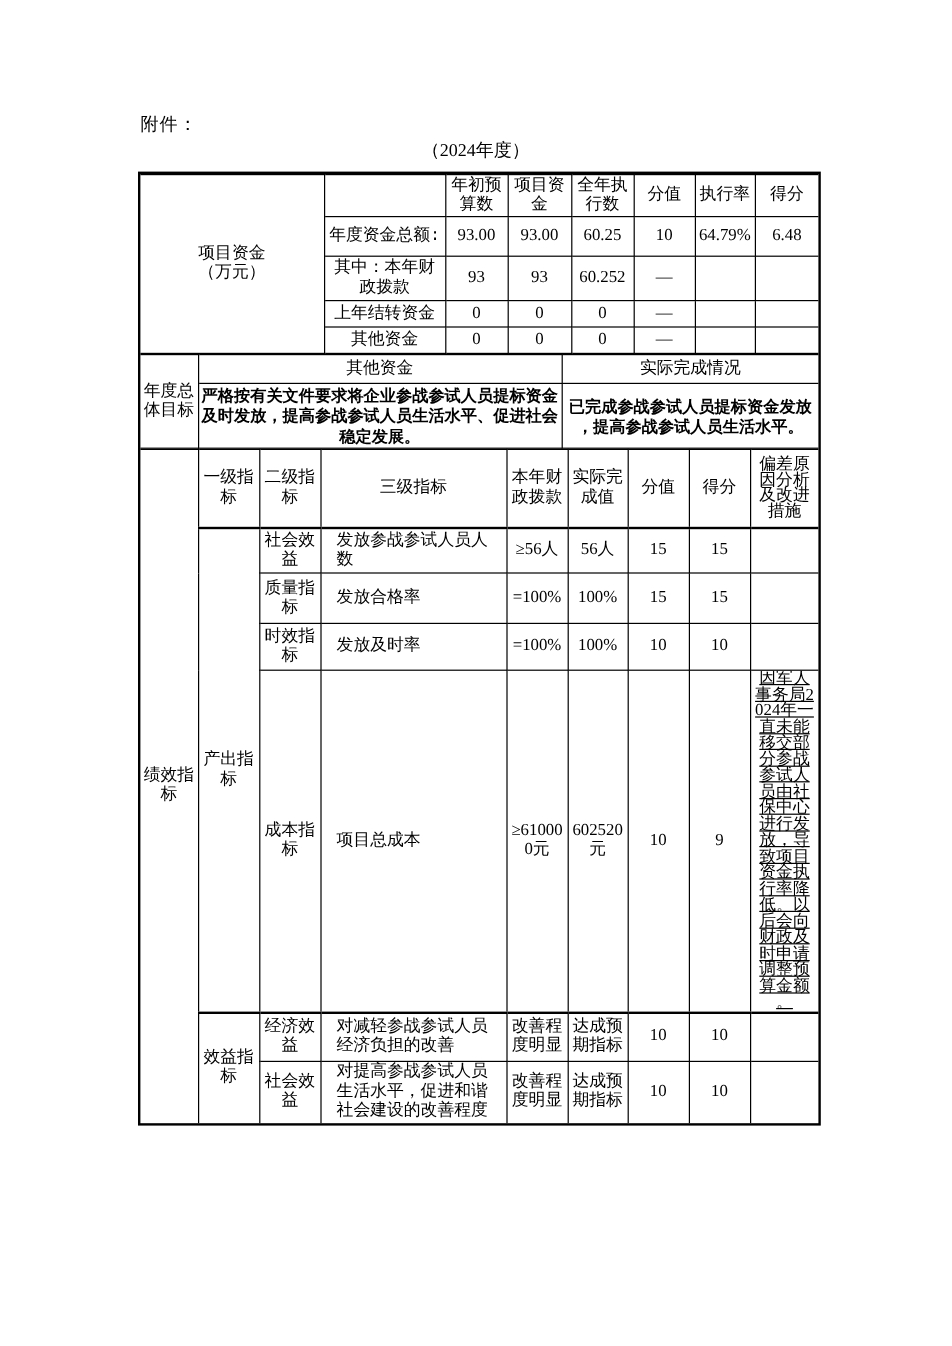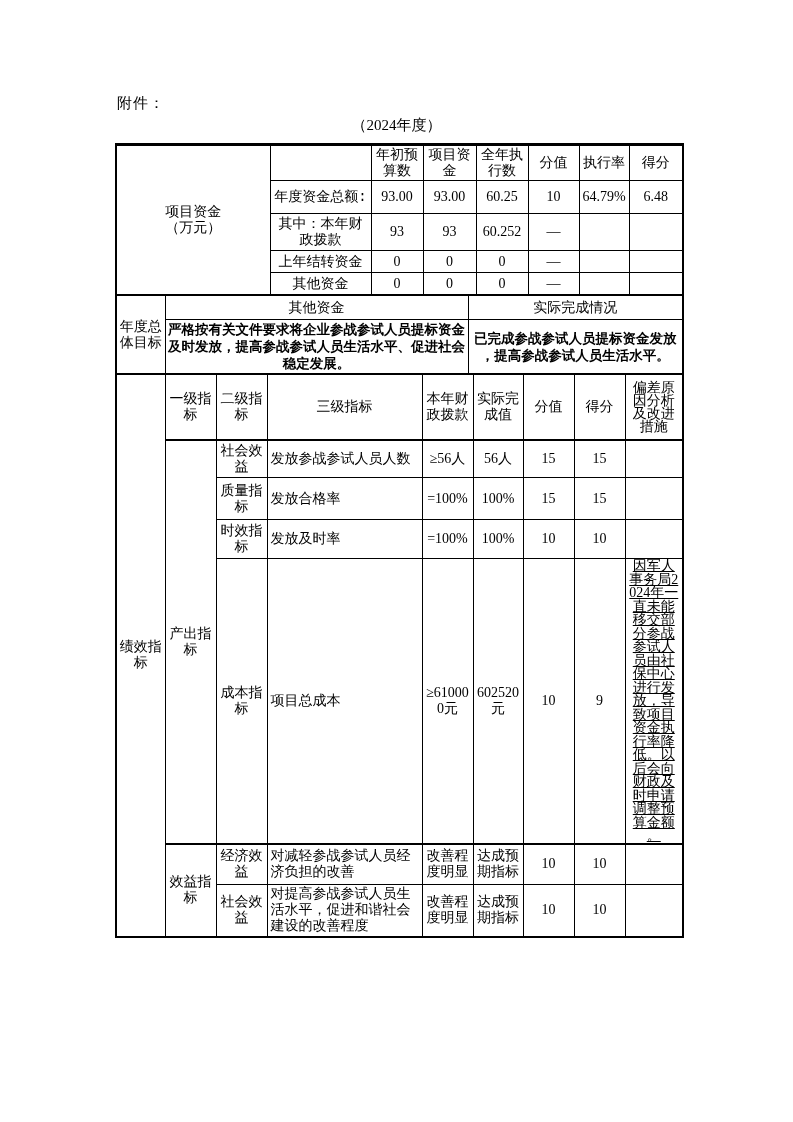--- a/index.html
+++ b/index.html
@@ -44,21 +44,21 @@
   .goalcell {
     font-weight:bold; font-size:13.5px; line-height:17px;
     line-break:anywhere; padding:1px 2px;
   }
   .dev-cell {
     font-size:14px; line-height:13.5px;
     line-break:anywhere; padding:0 1px;
     text-align:center;
     text-decoration:underline;
   }
-  .l3 { text-align:left; padding-left:3px; }
+  .l3 { text-align:left; padding-left:13px; }
   .thick-bottom td { border-bottom-width:2px; }
   td.thick-b { border-bottom-width:2px; }
   .num { letter-spacing:0; }
 </style>
 </head>
 <body>
 
 <div class="attachment">附件：</div>
 <div class="doc-title">（2024年度）</div>
 

